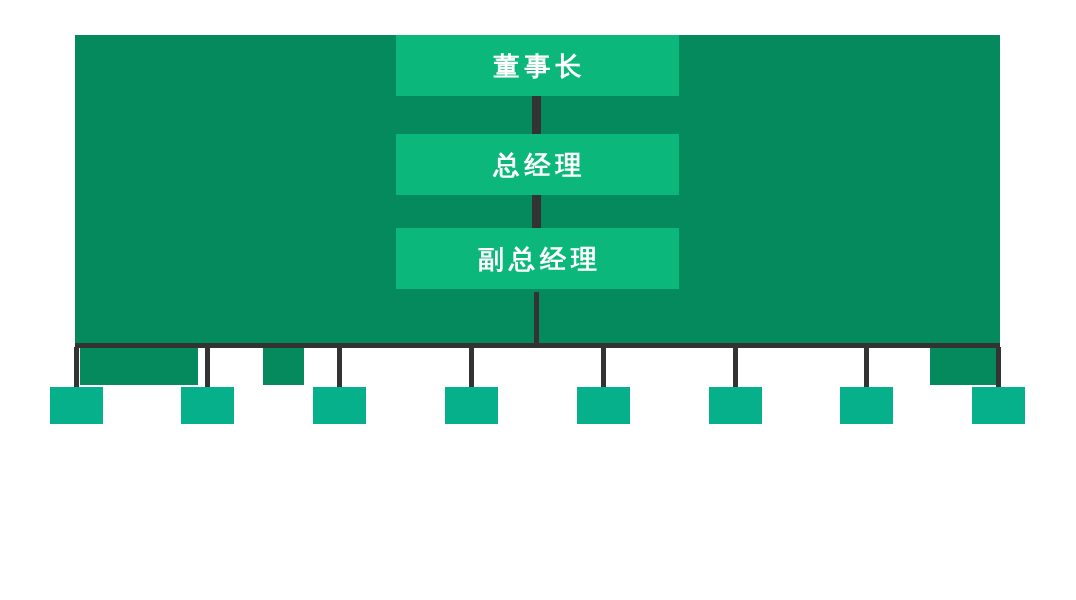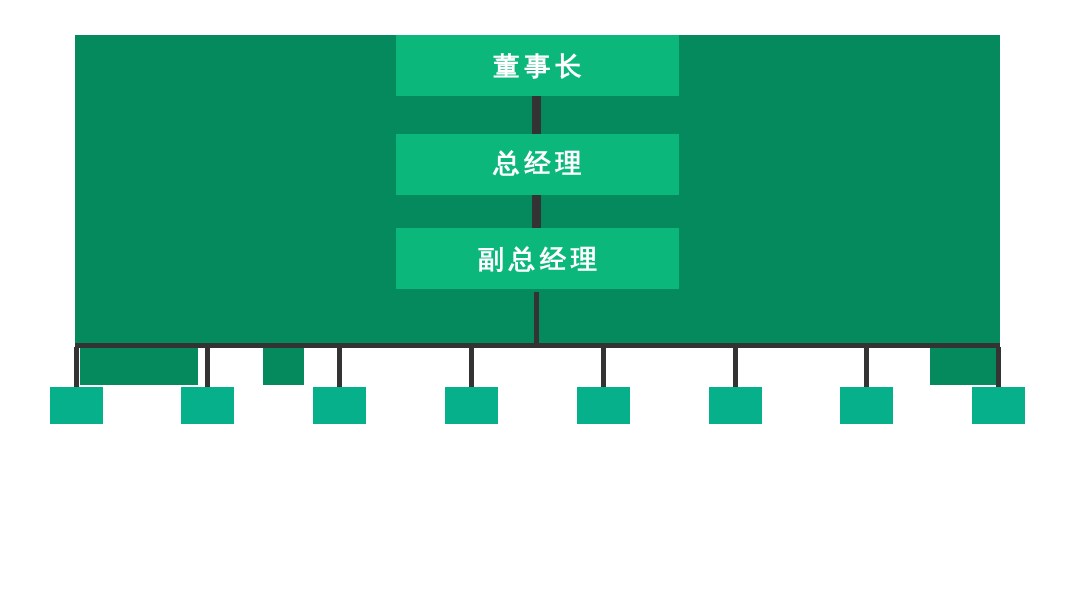--- a/index.html
+++ b/index.html
@@ -42,21 +42,21 @@
     position: absolute;
     left: 396px;
     width: 283px;
     height: 61px;
     background: #0BB77A;
     display: flex;
     align-items: center;
     justify-content: center;
   }
   .exec-box.lvl0 { top: 35px;  }
-  .exec-box.lvl1 { top: 134px; font-family: Liberation Mono, monospace; }
+  .exec-box.lvl1 { top: 134px; }
   .exec-box.lvl2 { top: 228px; }
 
   .exec-label {
     color: #ffffff;
     font-size: 26px;
     font-weight: bold;
     letter-spacing: 5px;
     text-indent: 5px;
     line-height: 1;
     white-space: nowrap;

